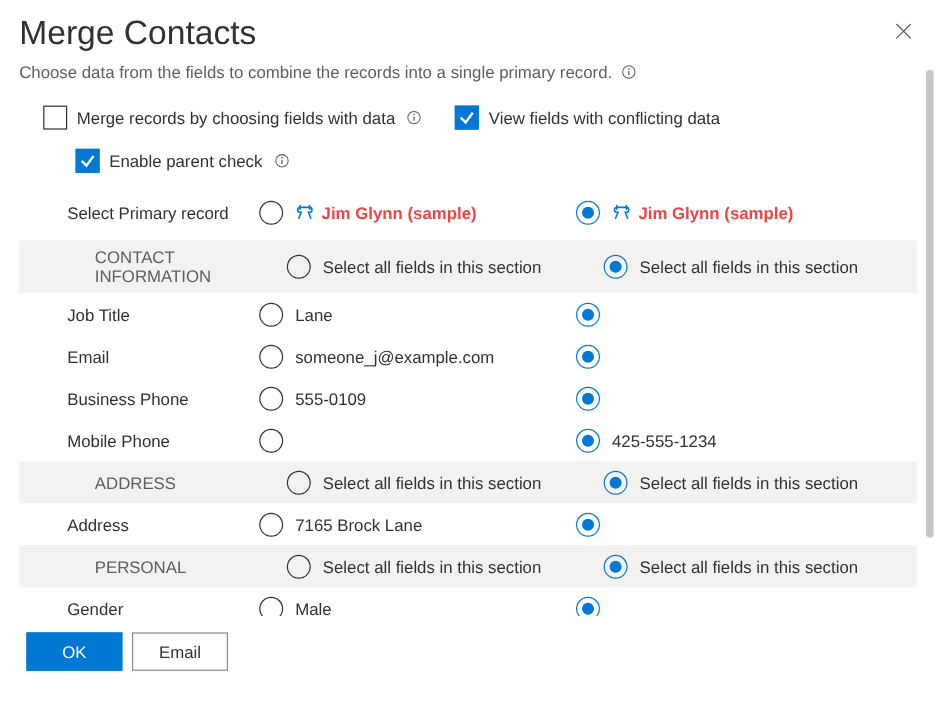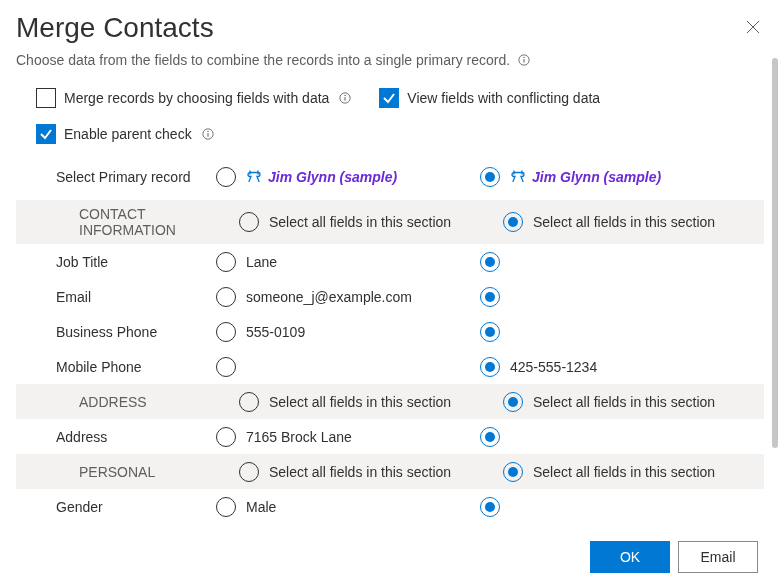--- a/index.html
+++ b/index.html
@@ -47,20 +47,21 @@
   }
   .options-row {
     display: flex;
     align-items: center;
     padding: 4px 16px 4px 36px;
     gap: 28px;
   }
   .options-row2 {
     padding-top: 12px;
     padding-bottom: 14px;
+    margin-left: 27px;
   }
   .checkbox-wrap {
     display: flex;
     align-items: center;
     gap: 8px;
     cursor: pointer;
   }
   .checkbox {
     width: 20px;
     height: 20px;
@@ -143,35 +144,33 @@
     height: 10px;
     border-radius: 50%;
     background: #0078d4;
     display: none;
   }
   .radio.selected .dot { display: block; }
   .record-name {
     display: flex;
     align-items: flex-start;
     gap: 6px;
-    color: #6d28d9;
+    color: #ef4444;
     font-weight: 600;
-    font-style: italic;
   }
   .contact-icon {
     width: 16px;
     height: 16px;
     display: inline-flex;
   }
   .footer {
     display: flex;
-    justify-content: flex-end;
     align-items: center;
     gap: 8px;
-    padding: 14px 22px 13px 22px;
+    padding: 14px 22px 27px 22px;
     background: #fff;
   }
   .btn {
     min-width: 80px;
     height: 32px;
     padding: 0 16px;
     font-size: 14px;
     font-family: inherit;
     cursor: pointer;
     display: inline-flex;

